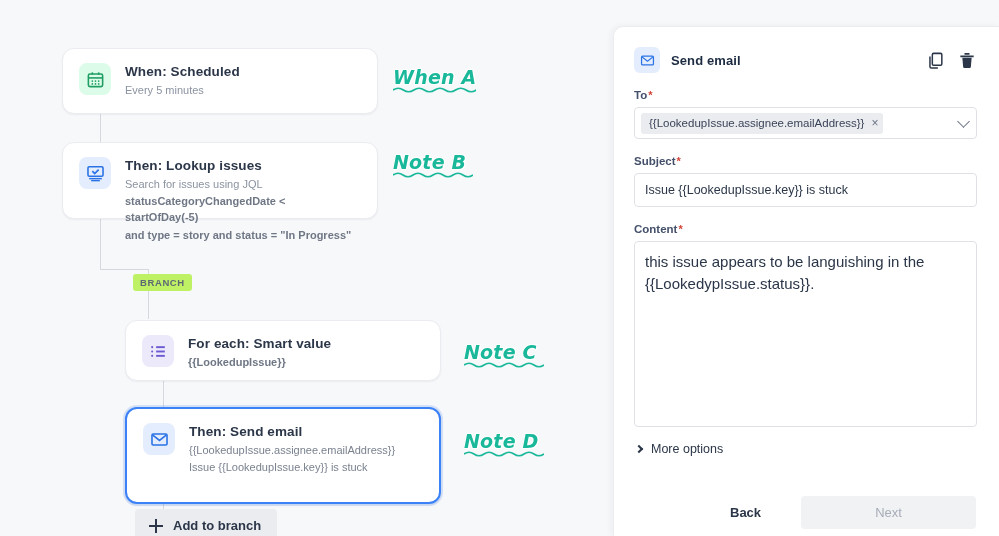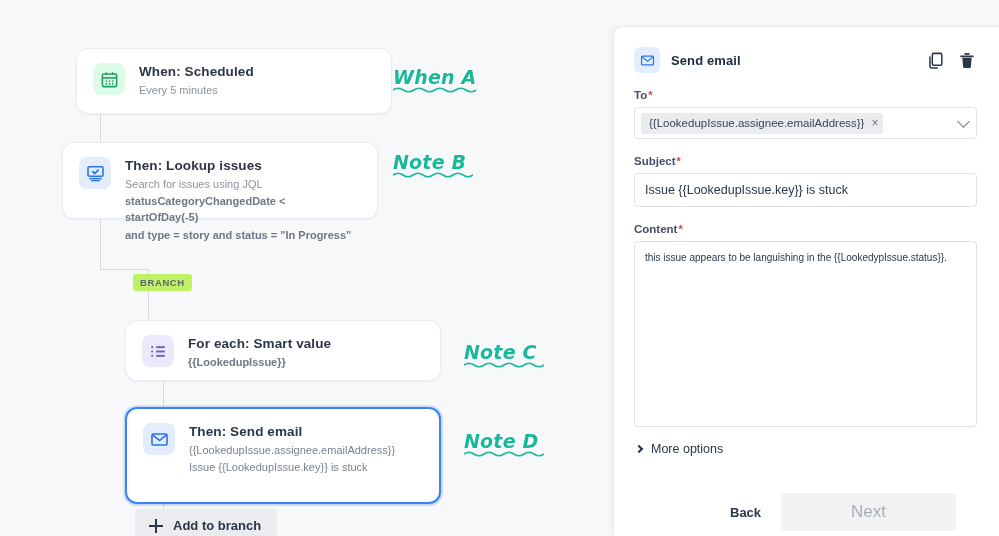--- a/index.html
+++ b/index.html
@@ -152,21 +152,21 @@
   .ccbcc a { color: #3b6fd4; text-decoration: none; margin-right: 8px; }
 
   .text-input {
     height: 34px; border: 1px solid #dfe1e6; border-radius: 4px;
     background: #fff; display: flex; align-items: center;
     padding: 0 10px; font-size: 12.5px; color: #2b3648;
   }
   .textarea-box {
     height: 186px; border: 1px solid #dfe1e6; border-radius: 4px;
     background: #fff; padding: 9px 10px;
-    font-size: 10px; color: #2b3648; line-height: 1.45;
+    font-size: 15px; color: #2b3648; line-height: 1.45;
     white-space: pre-wrap;
   }
 
   .more-options {
     margin-top: 15px; display: flex; align-items: center;
     font-size: 12.5px; color: #2b3648; font-weight: 400;
   }
   .more-chev {
     width: 6px; height: 6px; margin-right: 9px; margin-left: 2px;
     border-right: 2px solid #2b3648; border-top: 2px solid #2b3648;
@@ -176,40 +176,40 @@
   .panel-footer {
     position: absolute; left: 0; bottom: 0; width: 386px;
     display: flex; align-items: center; padding: 0 20px 0 20px; height: 48px;
   }
   .btn-back {
     font-size: 13px; font-weight: 700; color: #2b3648;
     background: transparent; border: none; padding: 8px 20px; cursor: pointer;
     margin-left: 76px;
   }
   .btn-next {
-    font-size: 17px; color: #a7adb8; background: #f1f2f4;
+    font-size: 13px; color: #a7adb8; background: #f1f2f4;
     border: none; border-radius: 4px; padding: 9px 30px; cursor: default;
-    margin-left: 0; min-width: 175px;
+    margin-left: 20px; min-width: 175px;
   }
 </style>
 </head>
 <body>
 
 <div id="root">
 
   <div id="canvas">
 
     <div class="connector" style="left:100px; top:114px; height:30px;"></div>
     <div class="connector" style="left:100px; top:219px; height:50px;"></div>
     <div class="connector" style="left:148px; top:269px; height:50px;"></div>
     <div class="connector" style="left:163px; top:379px; height:28px;"></div>
     <div class="connector" style="left:163px; top:484px; height:25px;"></div>
     <div class="connector" style="left:100px; top:269px; width:49px; height:1px; background:#d5d8de;"></div>
 
-    <div class="card" style="left:76px; top:48px; width:316px; height:66px;">
+    <div class="card" style="left:62px; top:48px; width:316px; height:66px;">
       <div class="card-icon ic-green">
         <svg width="19" height="19" viewBox="0 0 24 24" fill="none" stroke="#1f9d63" stroke-width="2">
           <rect x="3" y="5" width="18" height="16" rx="2"></rect>
           <line x1="3" y1="10" x2="21" y2="10"></line>
           <line x1="8" y1="3" x2="8" y2="6"></line>
           <line x1="16" y1="3" x2="16" y2="6"></line>
           <circle cx="8" cy="14" r="1.1" fill="#1f9d63" stroke="none"></circle>
           <circle cx="12" cy="14" r="1.1" fill="#1f9d63" stroke="none"></circle>
           <circle cx="16" cy="14" r="1.1" fill="#1f9d63" stroke="none"></circle>
           <circle cx="8" cy="17.6" r="1.1" fill="#1f9d63" stroke="none"></circle>

